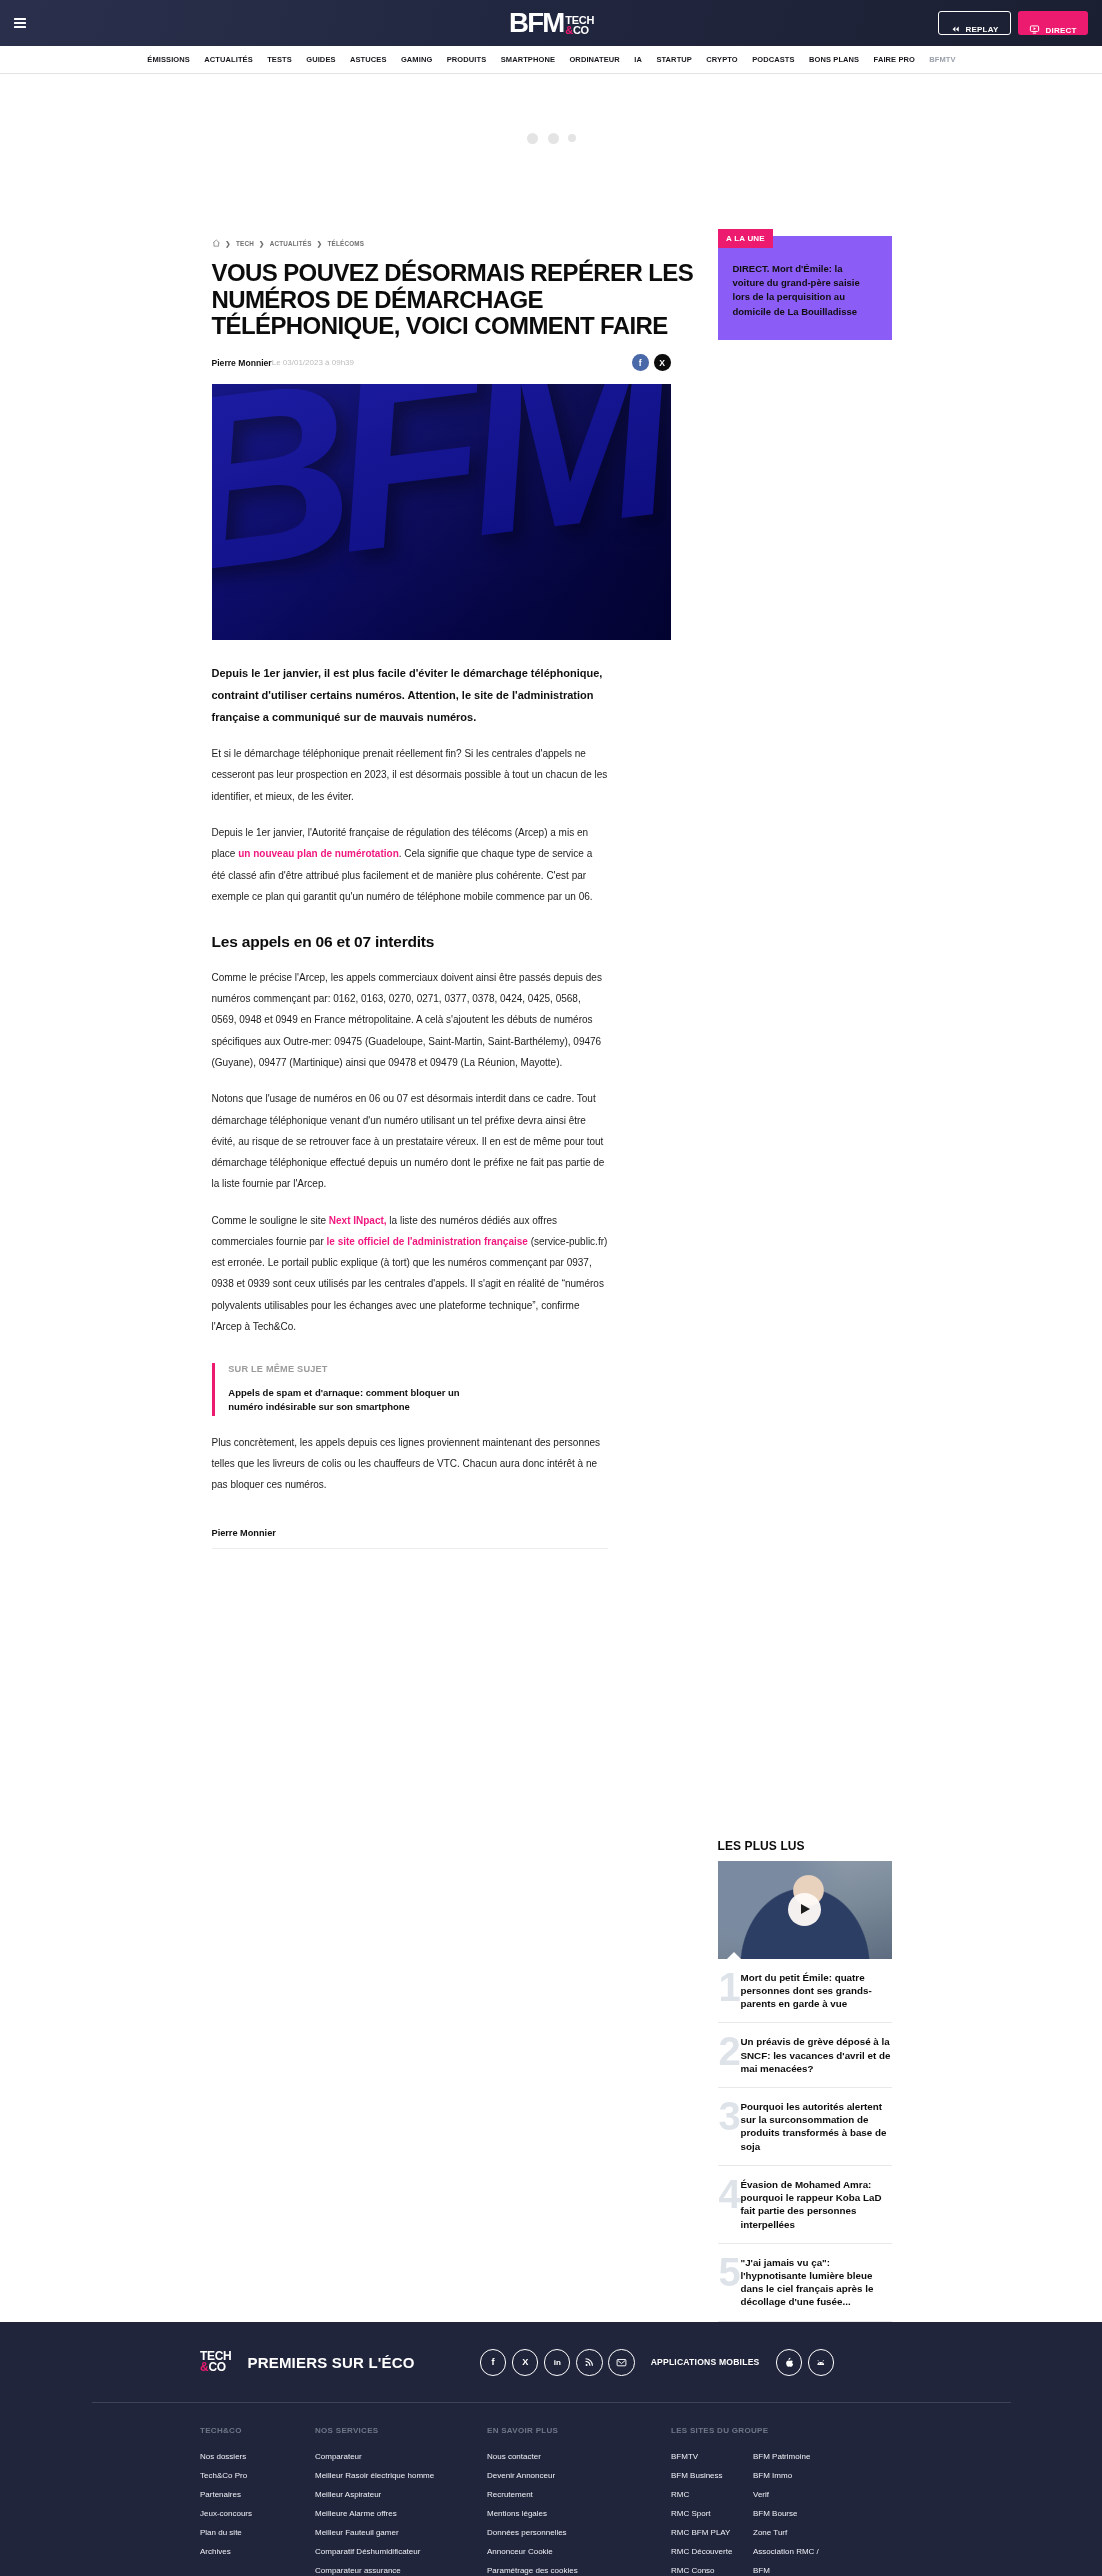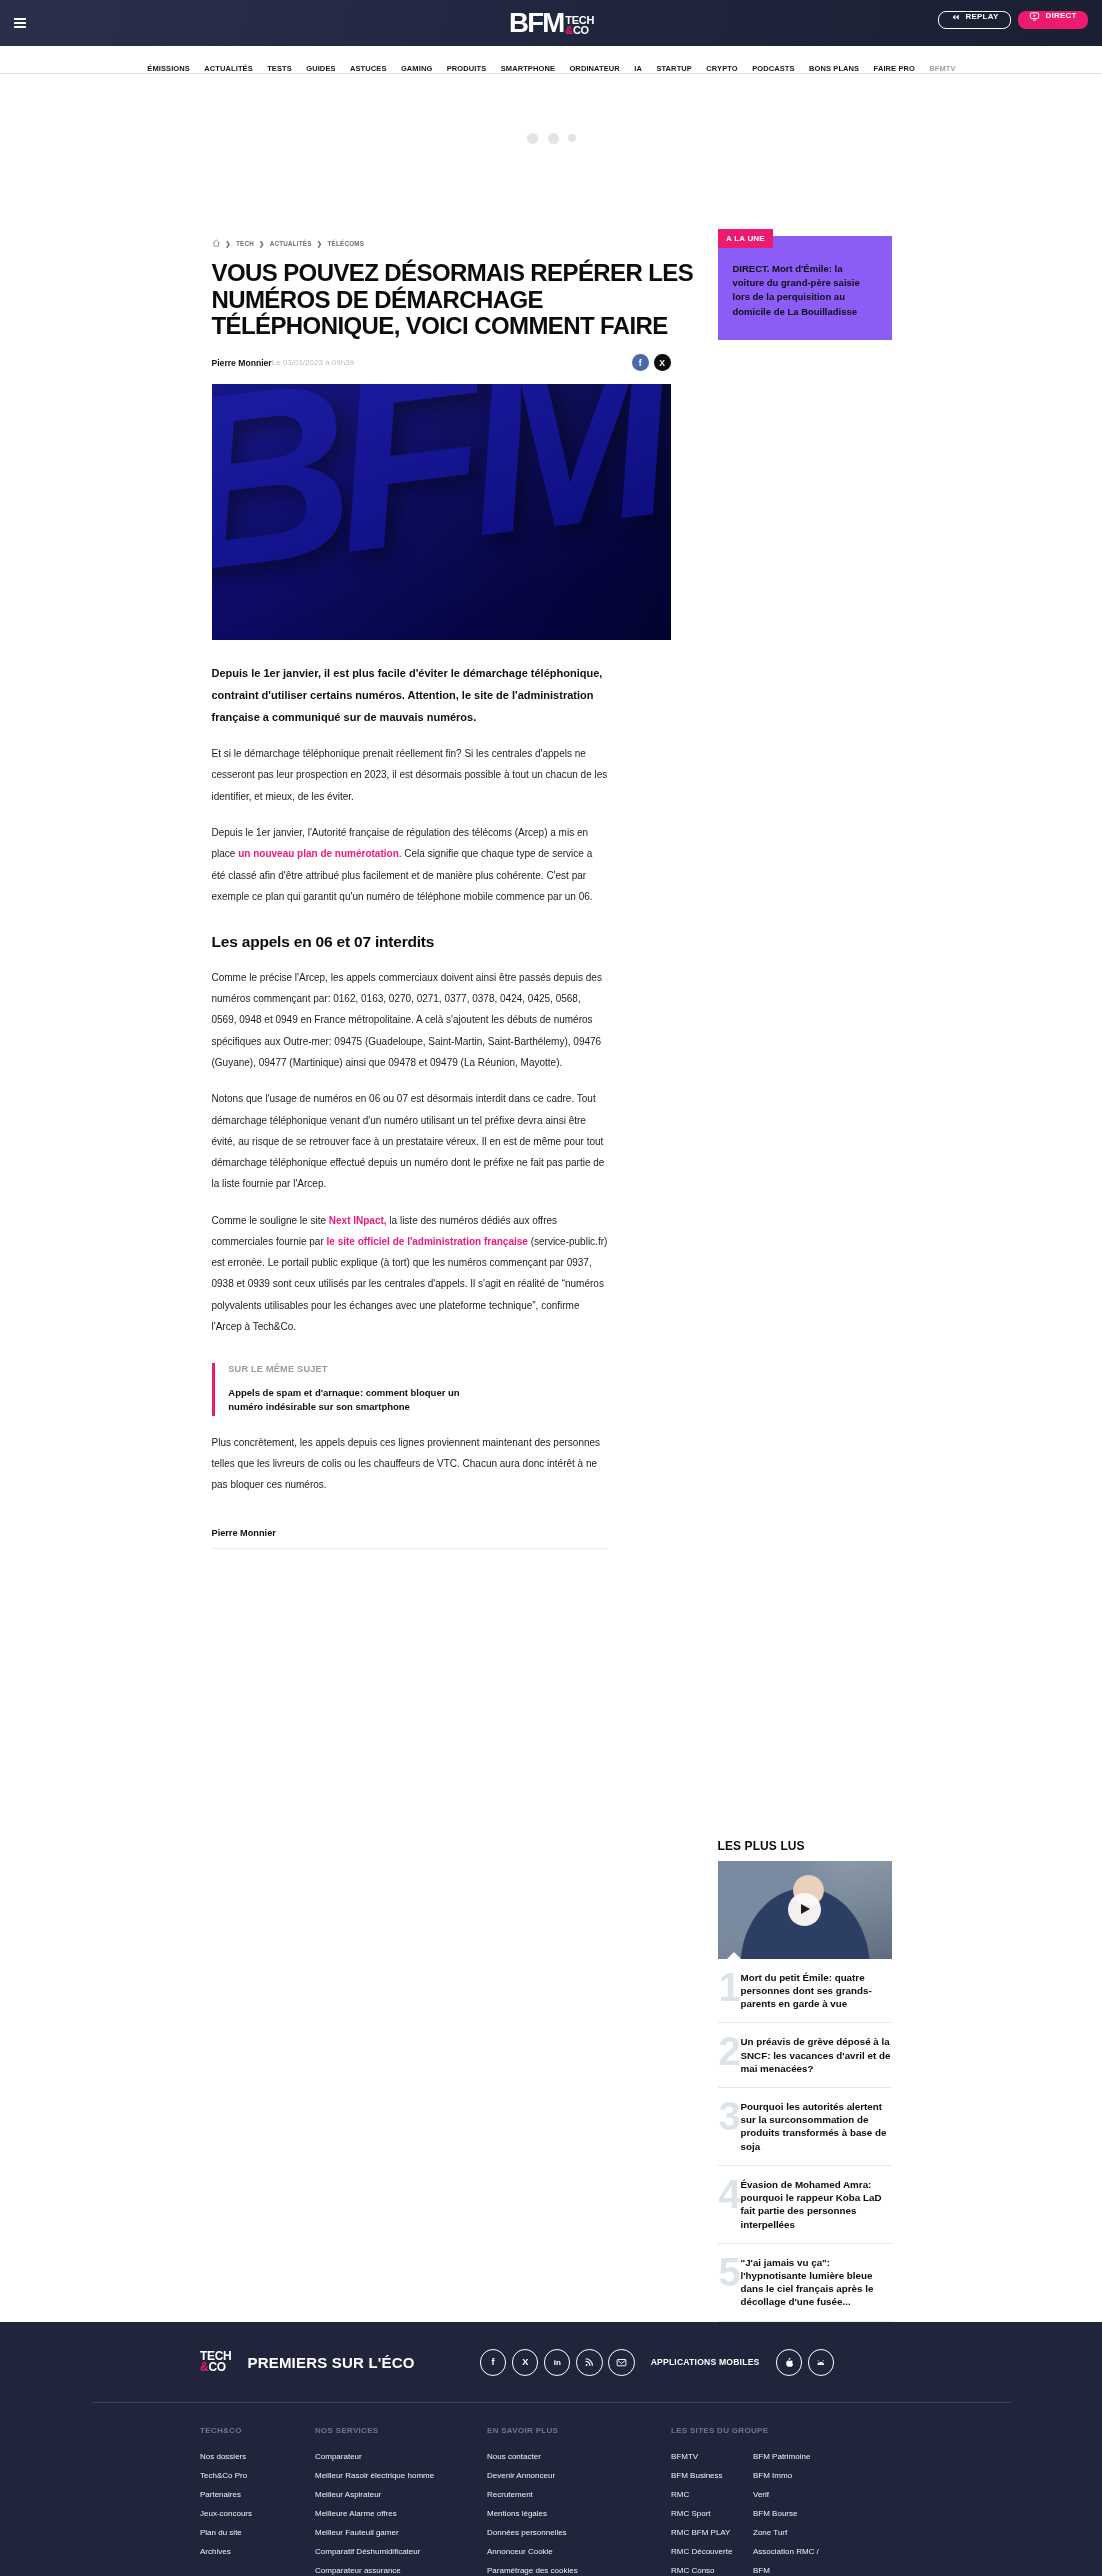--- a/index.html
+++ b/index.html
@@ -8,26 +8,26 @@
 
   
   .site-header { position: relative; height: 46px; background: linear-gradient(105deg, #2a2f4b 0%, #222741 45%, #1a1f31 100%); display: flex; align-items: center; justify-content: center; }
   .hamburger { position: absolute; left: 13.8px; top: 18px; width: 12.6px; cursor: pointer; }
   .hamburger div { height: 1.7px; background: #fff; margin-bottom: 2.3px; border-radius: 0.6px; }
   .logo { display: flex; align-items: flex-end; gap: 1.7px; }
   .logo-bfm { font-size: 27.6px; font-weight: 900; color: #fff; letter-spacing: -1.7px; line-height: 0.85; }
   .logo-stack { display: flex; flex-direction: column; font-size: 11px; font-weight: 900; color: #fff; line-height: 0.92; letter-spacing: -0.3px; }
   .logo-amp { color: #ED1B6F; }
   .hdr-buttons { position: absolute; right: 15px; top: 11px; display: flex; gap: 6.9px; }
-  .btn-replay, .btn-direct { display: flex; align-items: flex-start; gap: 5.2px; height: 18px; padding: 0 11.5px; border-radius: 8px; font-size: 8px; font-weight: 800; color: #fff; letter-spacing: 0.2px; }
+  .btn-replay, .btn-direct { display: flex; align-items: flex-end; gap: 5.2px; height: 24px; padding: 0 11.5px; border-radius: 3px; font-size: 8px; font-weight: 800; color: #fff; letter-spacing: 0.2px; }
   .btn-replay { border: 1.1px solid #fff; background: transparent; }
   .btn-direct { background: #ED1B6F; border: none; }
 
   
-  .nav-bar { height: 27.6px; background: #fff; border-bottom: 0.6px solid #e3e3e3; display: flex; align-items: flex-end; justify-content: center; gap: 14.4px; }
+  .nav-bar { height: 27.6px; background: #fff; border-bottom: 0.6px solid #e3e3e3; display: flex; align-items: center; justify-content: center; gap: 14.4px; }
   .nav-item { font-size: 7.5px; font-weight: 800; color: #15171c; letter-spacing: 0.1px; }
   .nav-item.muted { color: #9aa0ab; }
 
   
   .ad-zone { height: 154px; display: flex; justify-content: center; align-items: flex-start; padding-top: 59px; gap: 9.8px; }
   .ad-dot { background: #e4e4e4; border-radius: 50%; }
   .ad-dot.d1 { width: 11px; height: 11px; }
   .ad-dot.d2 { width: 11px; height: 11px; }
   .ad-dot.d3 { width: 8px; height: 8px; margin-top: 1.1px; }
 

